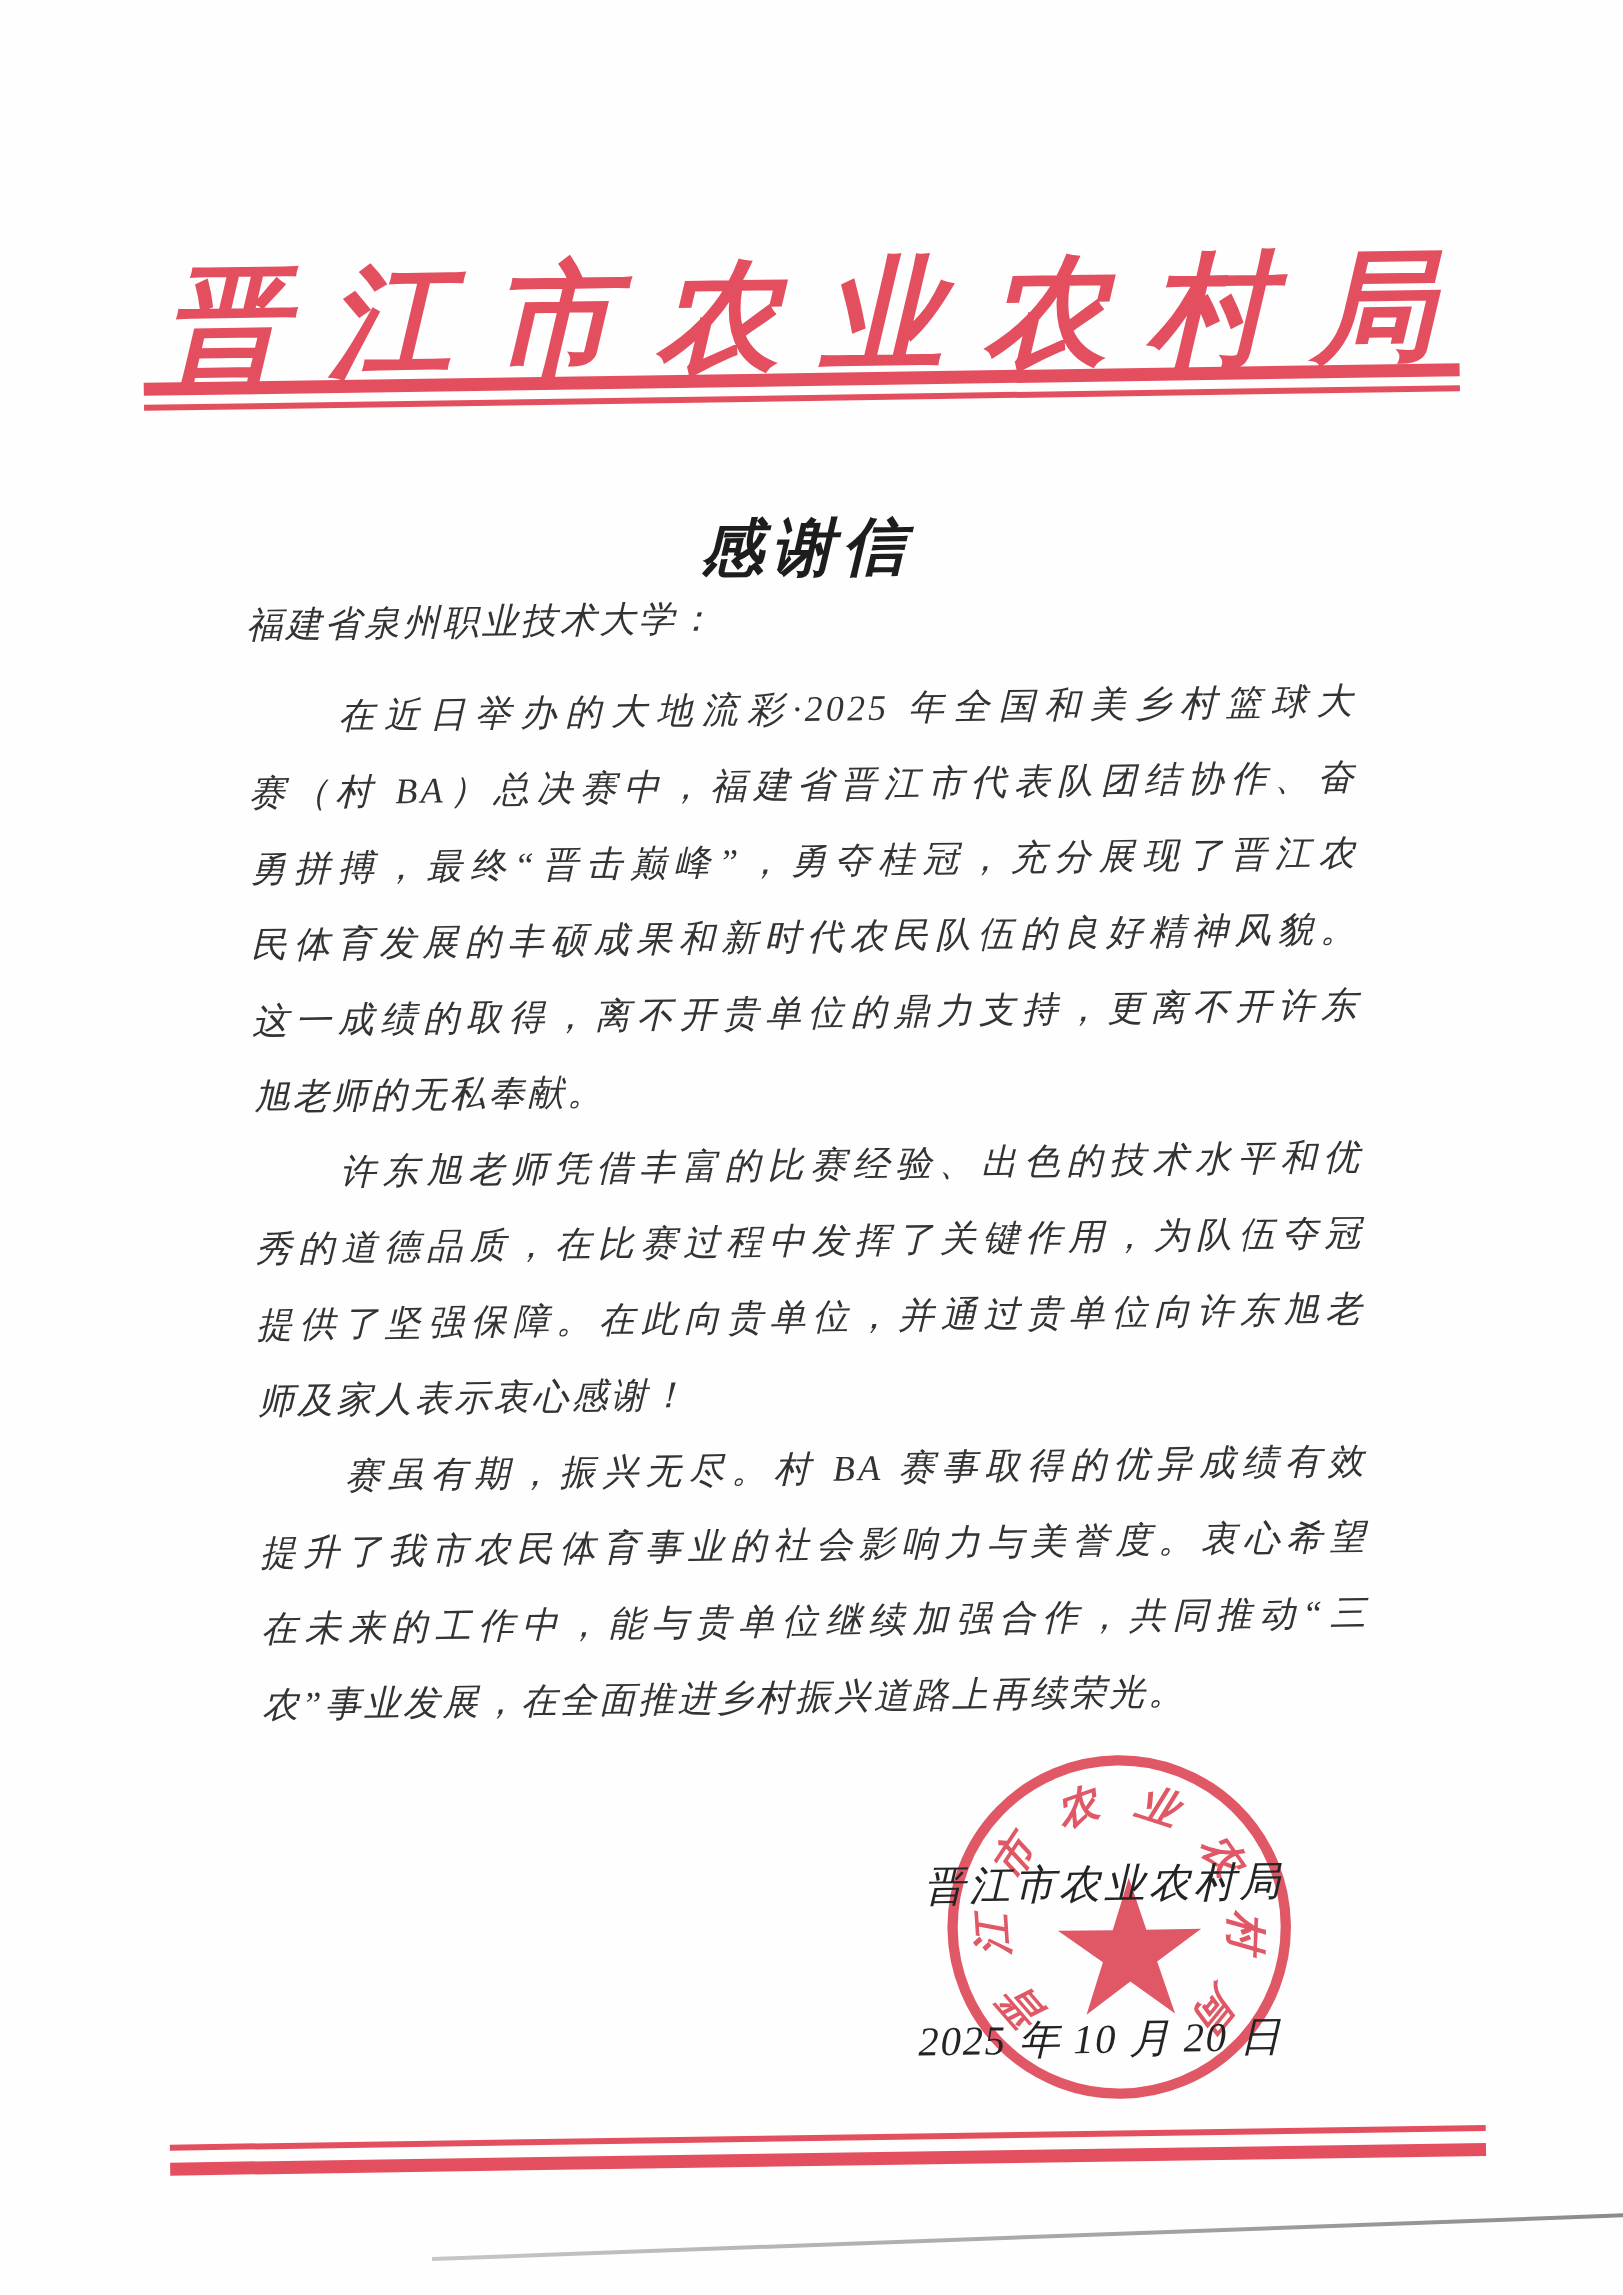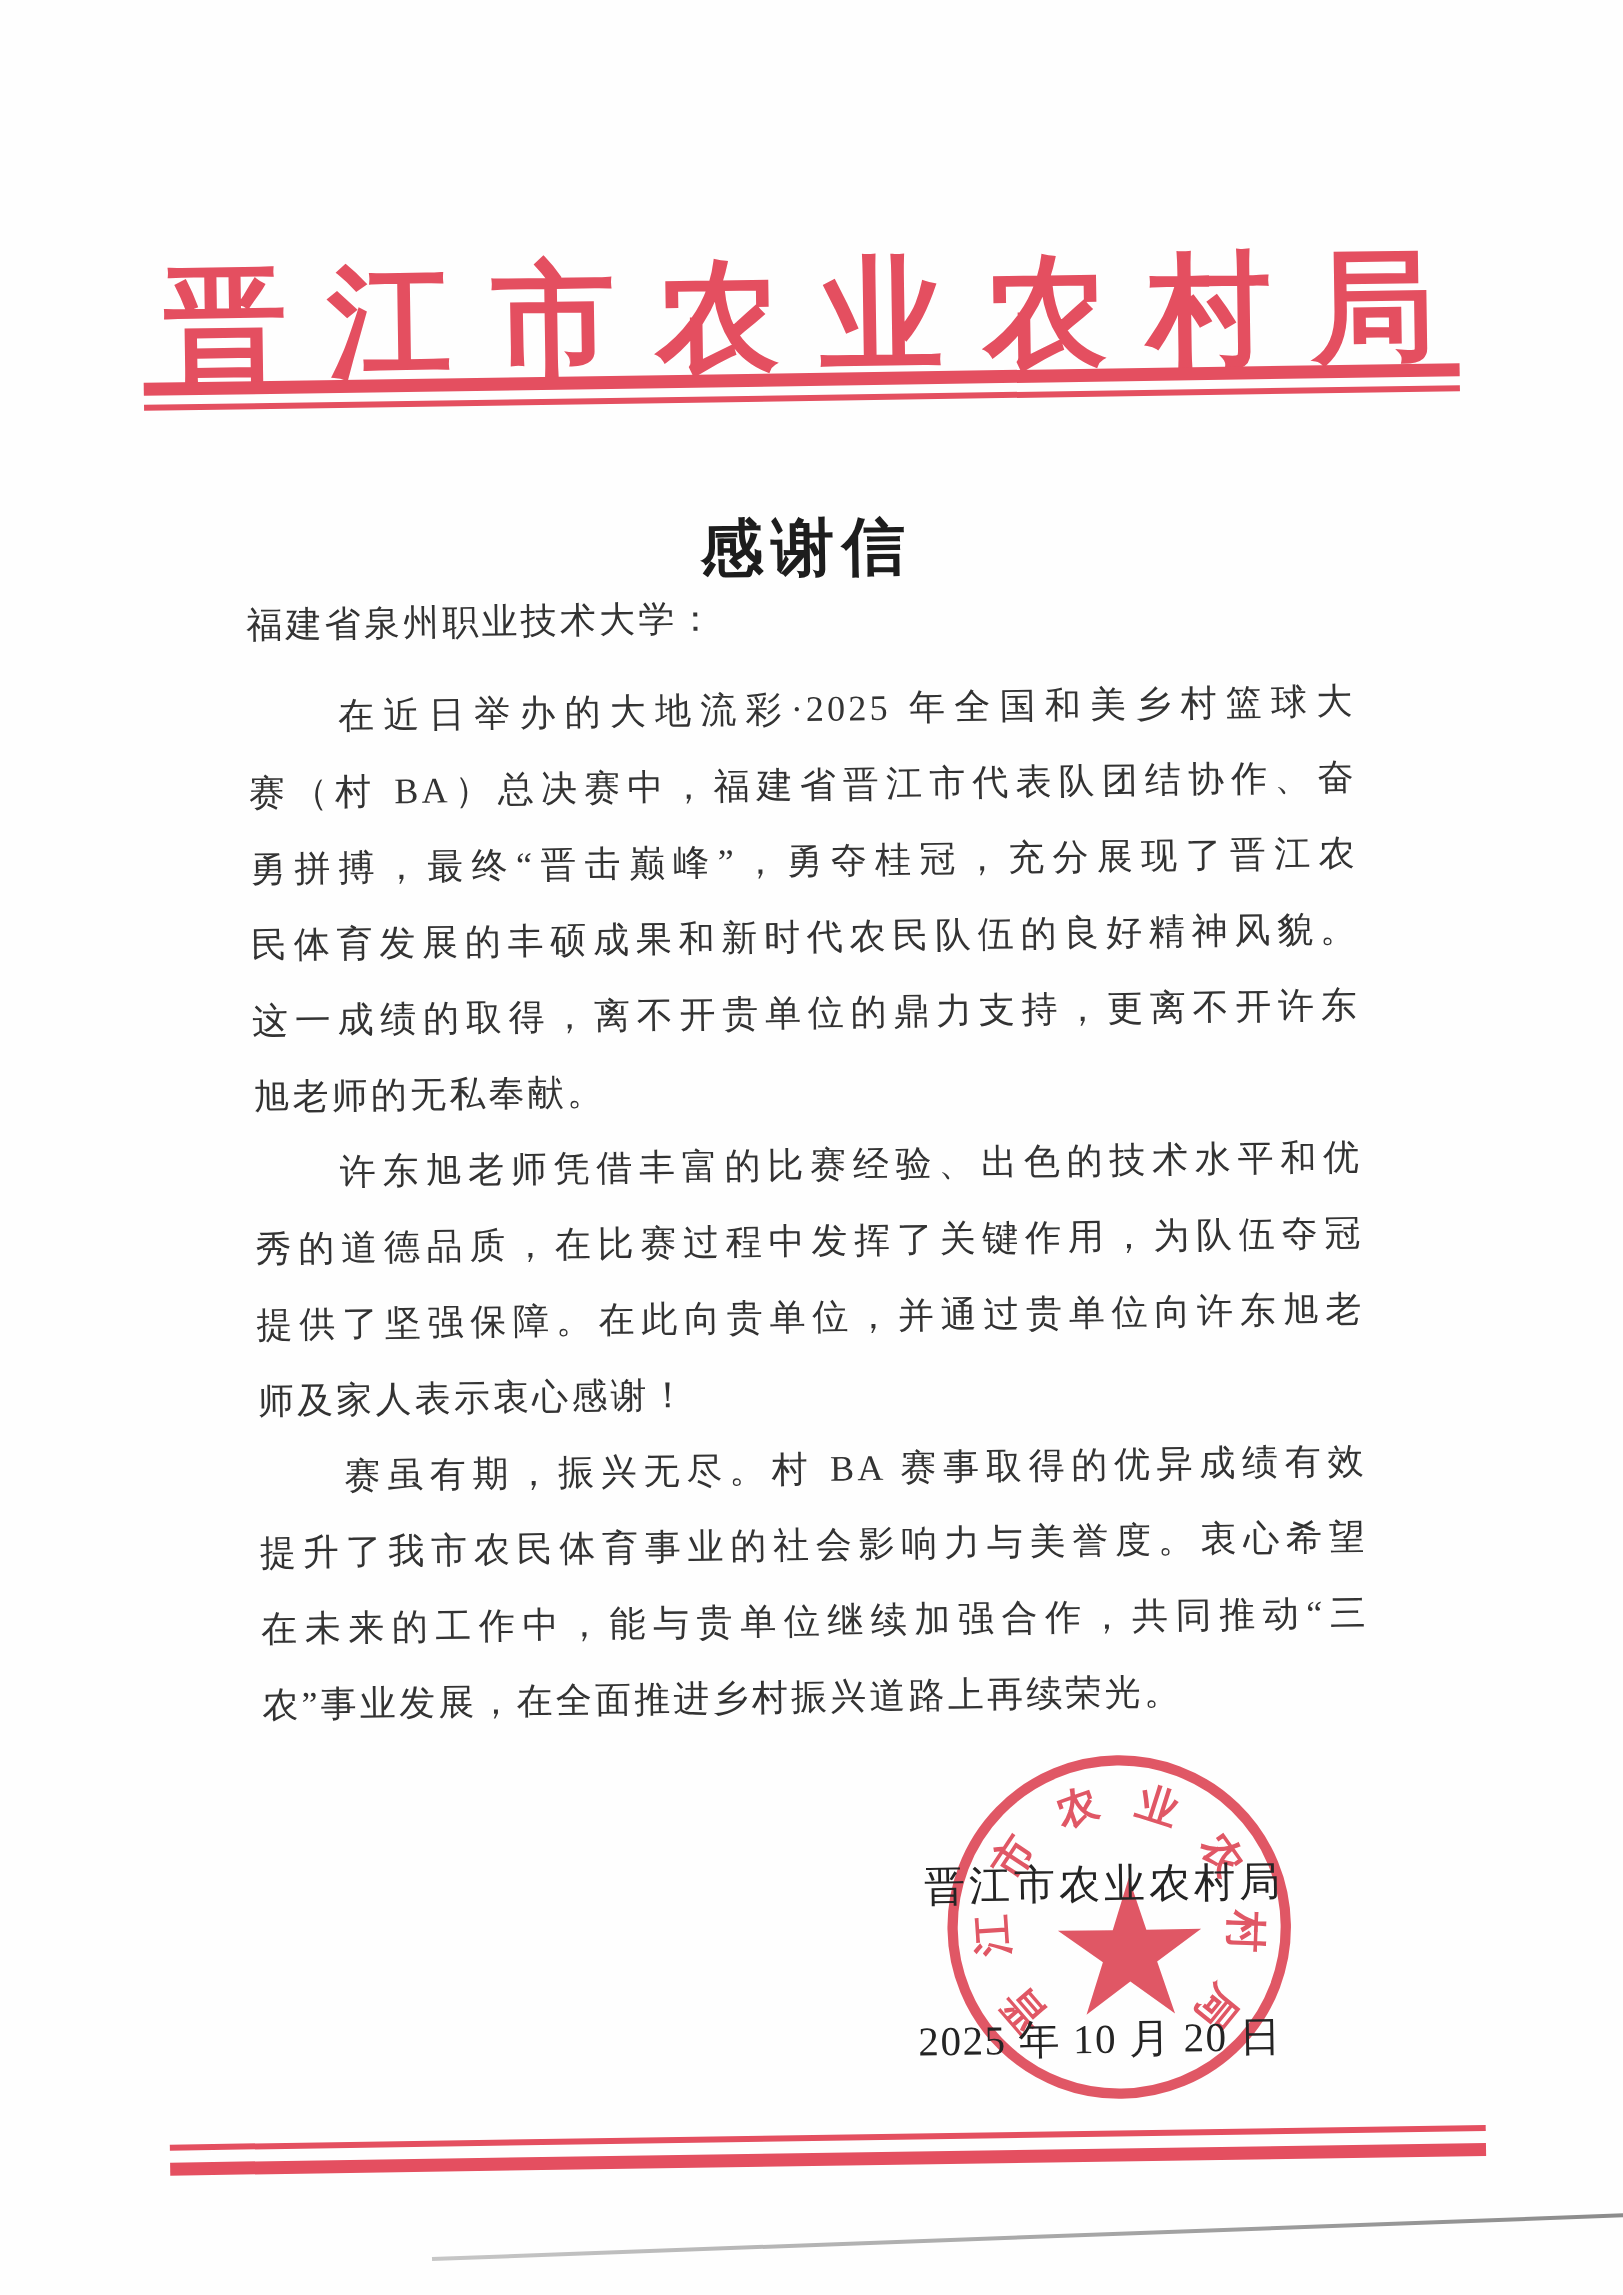--- a/index.html
+++ b/index.html
@@ -9,21 +9,21 @@
     --paper:#fefefe;
   }
   html,body{margin:0;padding:0;}
   body{
     width:1623px;height:2295px;
     background:var(--paper);
     font-family:"Liberation Serif","DejaVu Serif",serif;
     overflow:hidden;
     position:relative;
   }
-  .sheet{position:absolute;inset:0;background:var(--paper);}
+  .sheet{position:absolute;inset:0;background:var(--paper);font-style:italic;}
   .content{position:absolute;inset:0;transform:rotate(-0.85deg);transform-origin:812px 1141px;}
 
   
   .letterhead{
     position:absolute;left:0;top:235px;width:1623px;
     text-align:center;
     font-size:123px;font-weight:bold;
     letter-spacing:41px;text-indent:41px;
     color:var(--header-red);
     white-space:nowrap;

